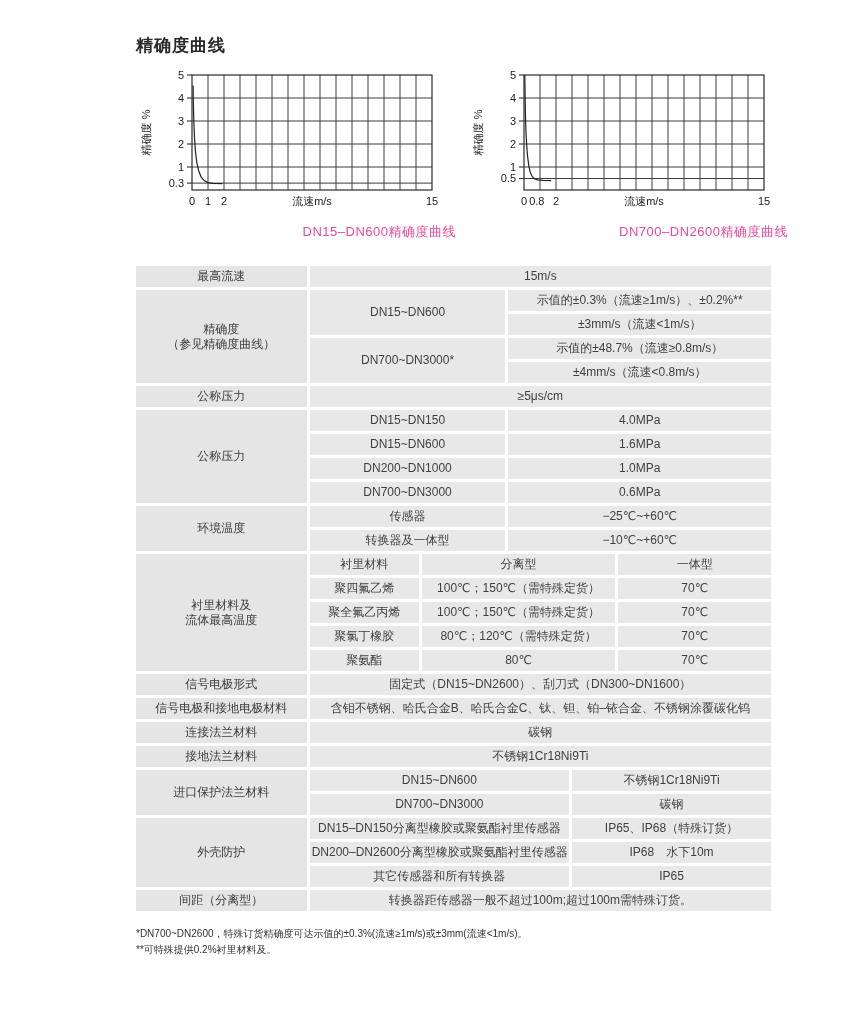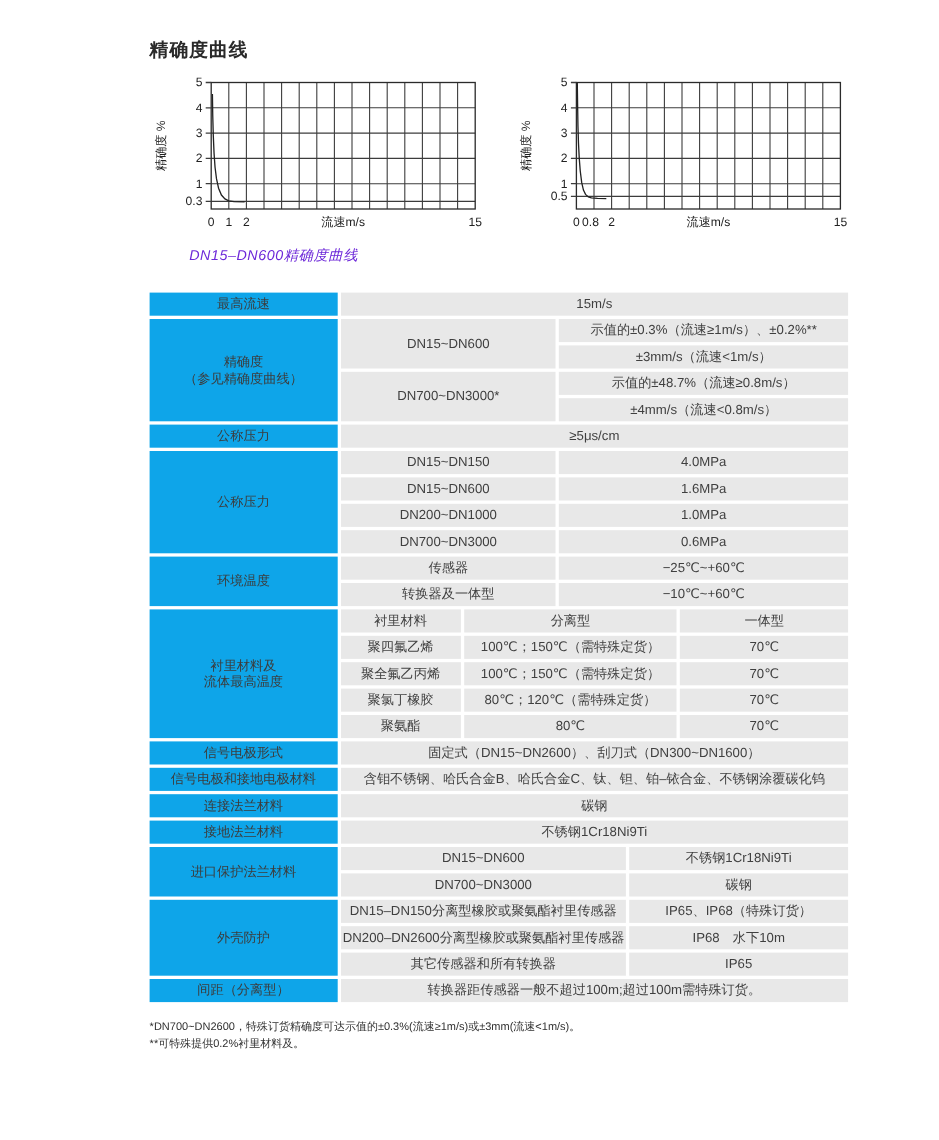--- a/index.html
+++ b/index.html
@@ -11,37 +11,37 @@
   .content{padding:34px 99px 0 103px;margin-left:33px;}
   h2.sec-title{
     font-size:17px;font-weight:bold;color:#2a2a2a;
     margin:0 0 10px 0;letter-spacing:1px;
   }
   
   .charts{display:flex;gap:12px;margin:10px 0 22px 0;}
   figure.chart{margin:0;width:320px;}
   figure.chart svg{display:block;}
   figure.chart figcaption{
-    text-align:left;padding-left:36px;font-size:13px;color:#6d28d9;
-    margin-top:6px;letter-spacing:0.5px;font-style:italic;
+    text-align:right;padding-left:36px;font-size:13px;color:#ec4899;
+    margin-top:6px;letter-spacing:0.5px;
   }
   svg .tick{font-size:11px;fill:#222;font-family:"Liberation Sans","DejaVu Sans",sans-serif;}
   
   table.spec{
     border-collapse:separate;border-spacing:3px;
     width:641px;table-layout:fixed;
     font-size:12px;color:#3f3f3f;margin-left:-3px;
   }
   table.spec td, table.spec th{
     background:#e8e8e8;text-align:center;vertical-align:middle;
     height:21px;padding:0 2px;box-sizing:border-box;
     font-weight:normal;line-height:1.2;white-space:nowrap;
   }
   table.spec th.rowhead{
-    background:#0ea5e9;white-space:pre-line;color:#3c3c3c;
+    background:#e5e5e5;white-space:pre-line;color:#3c3c3c;
   }
   
   .footnotes{margin-top:12px;font-size:10px;color:#303030;line-height:1.55;}
   .footnotes div{white-space:nowrap;}
 </style>
 </head>
 <body>
 
 <div class="content">
 
@@ -127,20 +127,21 @@
           <line x1="51" y1="111.5" x2="56" y2="111.5" stroke="#3c3c3c" stroke-width="1.2"></line>
           <text x="48" y="115.0" text-anchor="end" class="tick">0.5</text>
           <text x="56.0" y="138" text-anchor="middle" class="tick">0</text>
           <text x="68.8" y="138" text-anchor="middle" class="tick">0.8</text>
           <text x="88.0" y="138" text-anchor="middle" class="tick">2</text>
           <text x="296.0" y="138" text-anchor="middle" class="tick">15</text>
           <text x="176.0" y="138" text-anchor="middle" class="tick">流速m/s</text>
           <text transform="translate(14 65.5) rotate(-90)" text-anchor="middle" class="tick">精确度  %</text>
           <path d="M 56.8 8.0 L 57.1 28.7 L 57.4 47.1 L 57.9 63.2 L 58.6 77.0 L 59.5 88.5 L 60.8 98.8 L 62.4 105.8 L 64.3 109.7 L 66.9 112.0 L 69.6 112.9 L 75.2 113.3 L 83.2 113.6" fill="none" stroke="#222" stroke-width="1.2"></path>
         </svg>
+      <figcaption>DN700–DN2600精确度曲线</figcaption>
     </figure>
   </div>
 
 
   <table class="spec">
     <colgroup>
       <col style="width:169px">
         <col style="width:108px">
         <col style="width:83px">
       <col style="width:60px">

